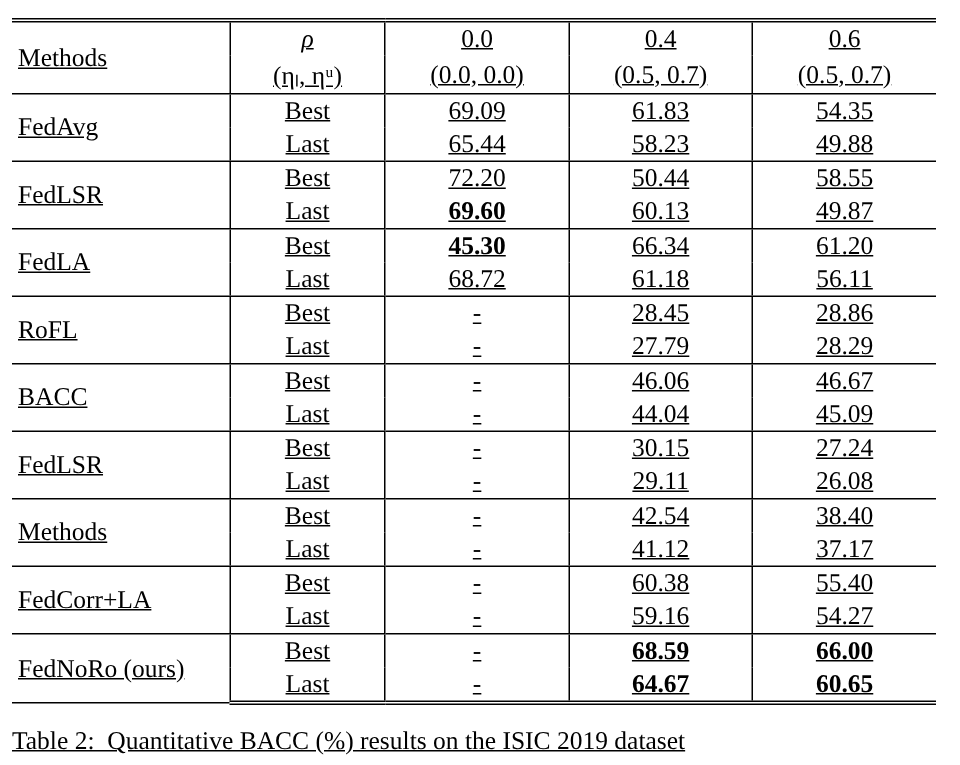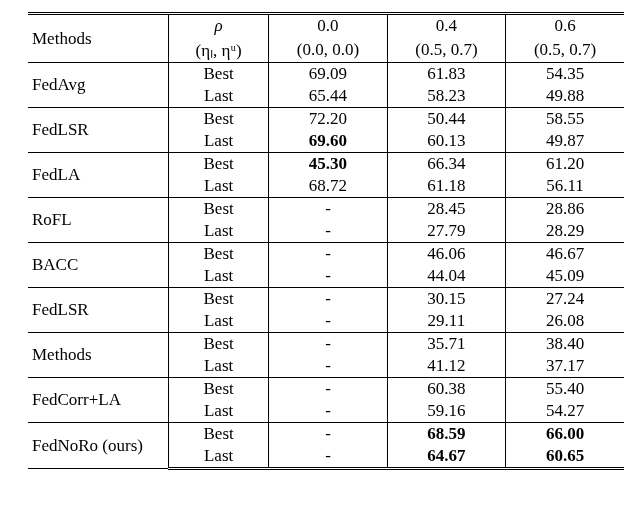--- a/index.html
+++ b/index.html
@@ -6,21 +6,22 @@
   margin: 0;
   padding: 0;
   width: 640px;
   height: 510px;
   background: #ffffff;
   font-family: "Times New Roman", Times, serif;
   font-size: 17px;
   color: #000;
 }
 .wrap {
-  padding: 12px 16px 0 28px;
+  padding: 12px 16px 0 8px;
+  text-decoration: underline;
 }
 table {
   border-collapse: collapse;
   width: 100%;
   table-layout: fixed;
 }
 td, th {
   padding: 1px 6px;
   text-align: center;
   vertical-align: middle;
@@ -146,21 +147,21 @@
         <tr>
           <td class="vline-l line-bottom">Last</td>
           <td class="vline-l line-bottom">-</td>
           <td class="vline-l line-bottom">29.11</td>
           <td class="vline-l line-bottom">26.08</td>
         </tr>
         <tr>
           <td rowspan="2" class="left line-bottom">Methods</td>
           <td class="vline-l">Best</td>
           <td class="vline-l">-</td>
-          <td class="vline-l">35.71</td>
+          <td class="vline-l">42.54</td>
           <td class="vline-l">38.40</td>
         </tr>
         <tr>
           <td class="vline-l line-bottom">Last</td>
           <td class="vline-l line-bottom">-</td>
           <td class="vline-l line-bottom">41.12</td>
           <td class="vline-l line-bottom">37.17</td>
         </tr>
         <tr>
           <td rowspan="2" class="left line-bottom">FedCorr+LA</td>
@@ -184,13 +185,14 @@
         </tr>
         <tr>
           <td class="vline-l dbl-bottom">Last</td>
           <td class="vline-l dbl-bottom">-</td>
           <td class="vline-l dbl-bottom bold">64.67</td>
           <td class="vline-l dbl-bottom bold">60.65</td>
         </tr>
       </tbody>
 </table>
 
+<div class="caption">Table 2:&nbsp; Quantitative BACC (%) results on the ISIC 2019 dataset</div>
 </div>
 
 </body></html>

